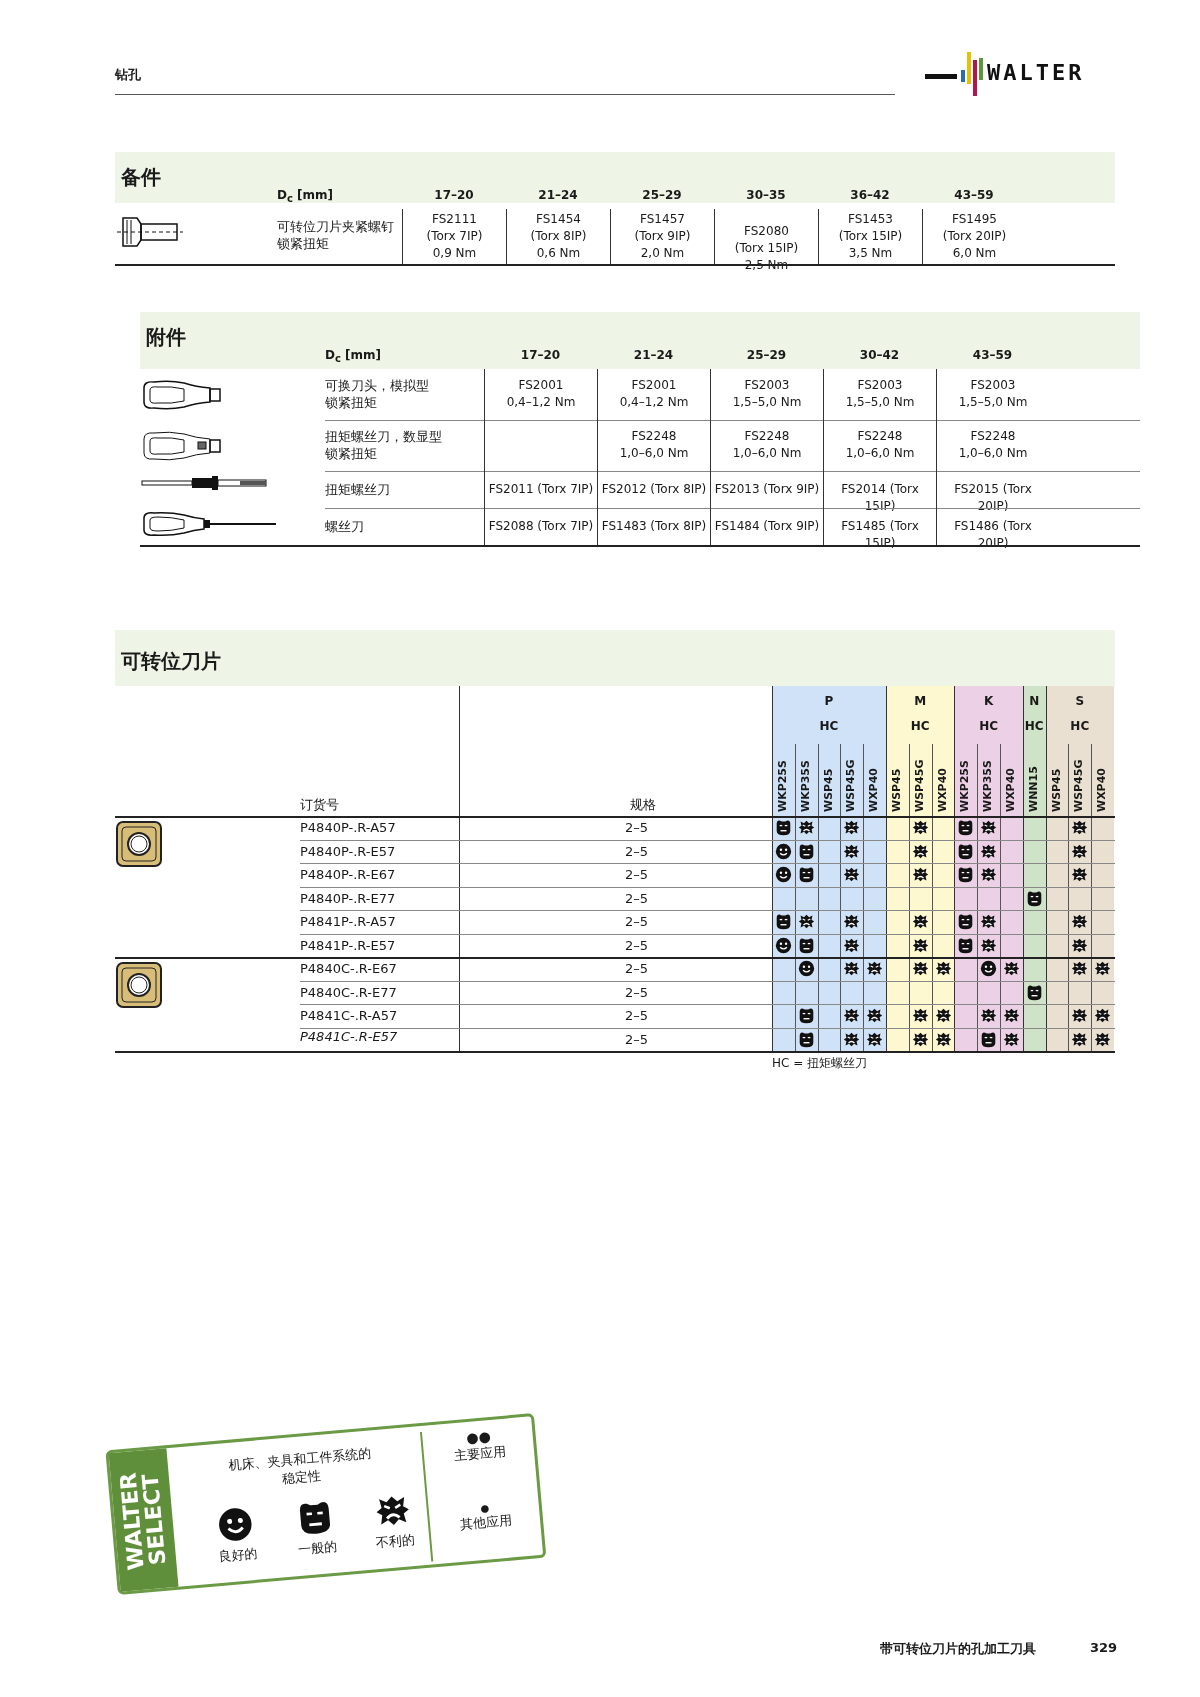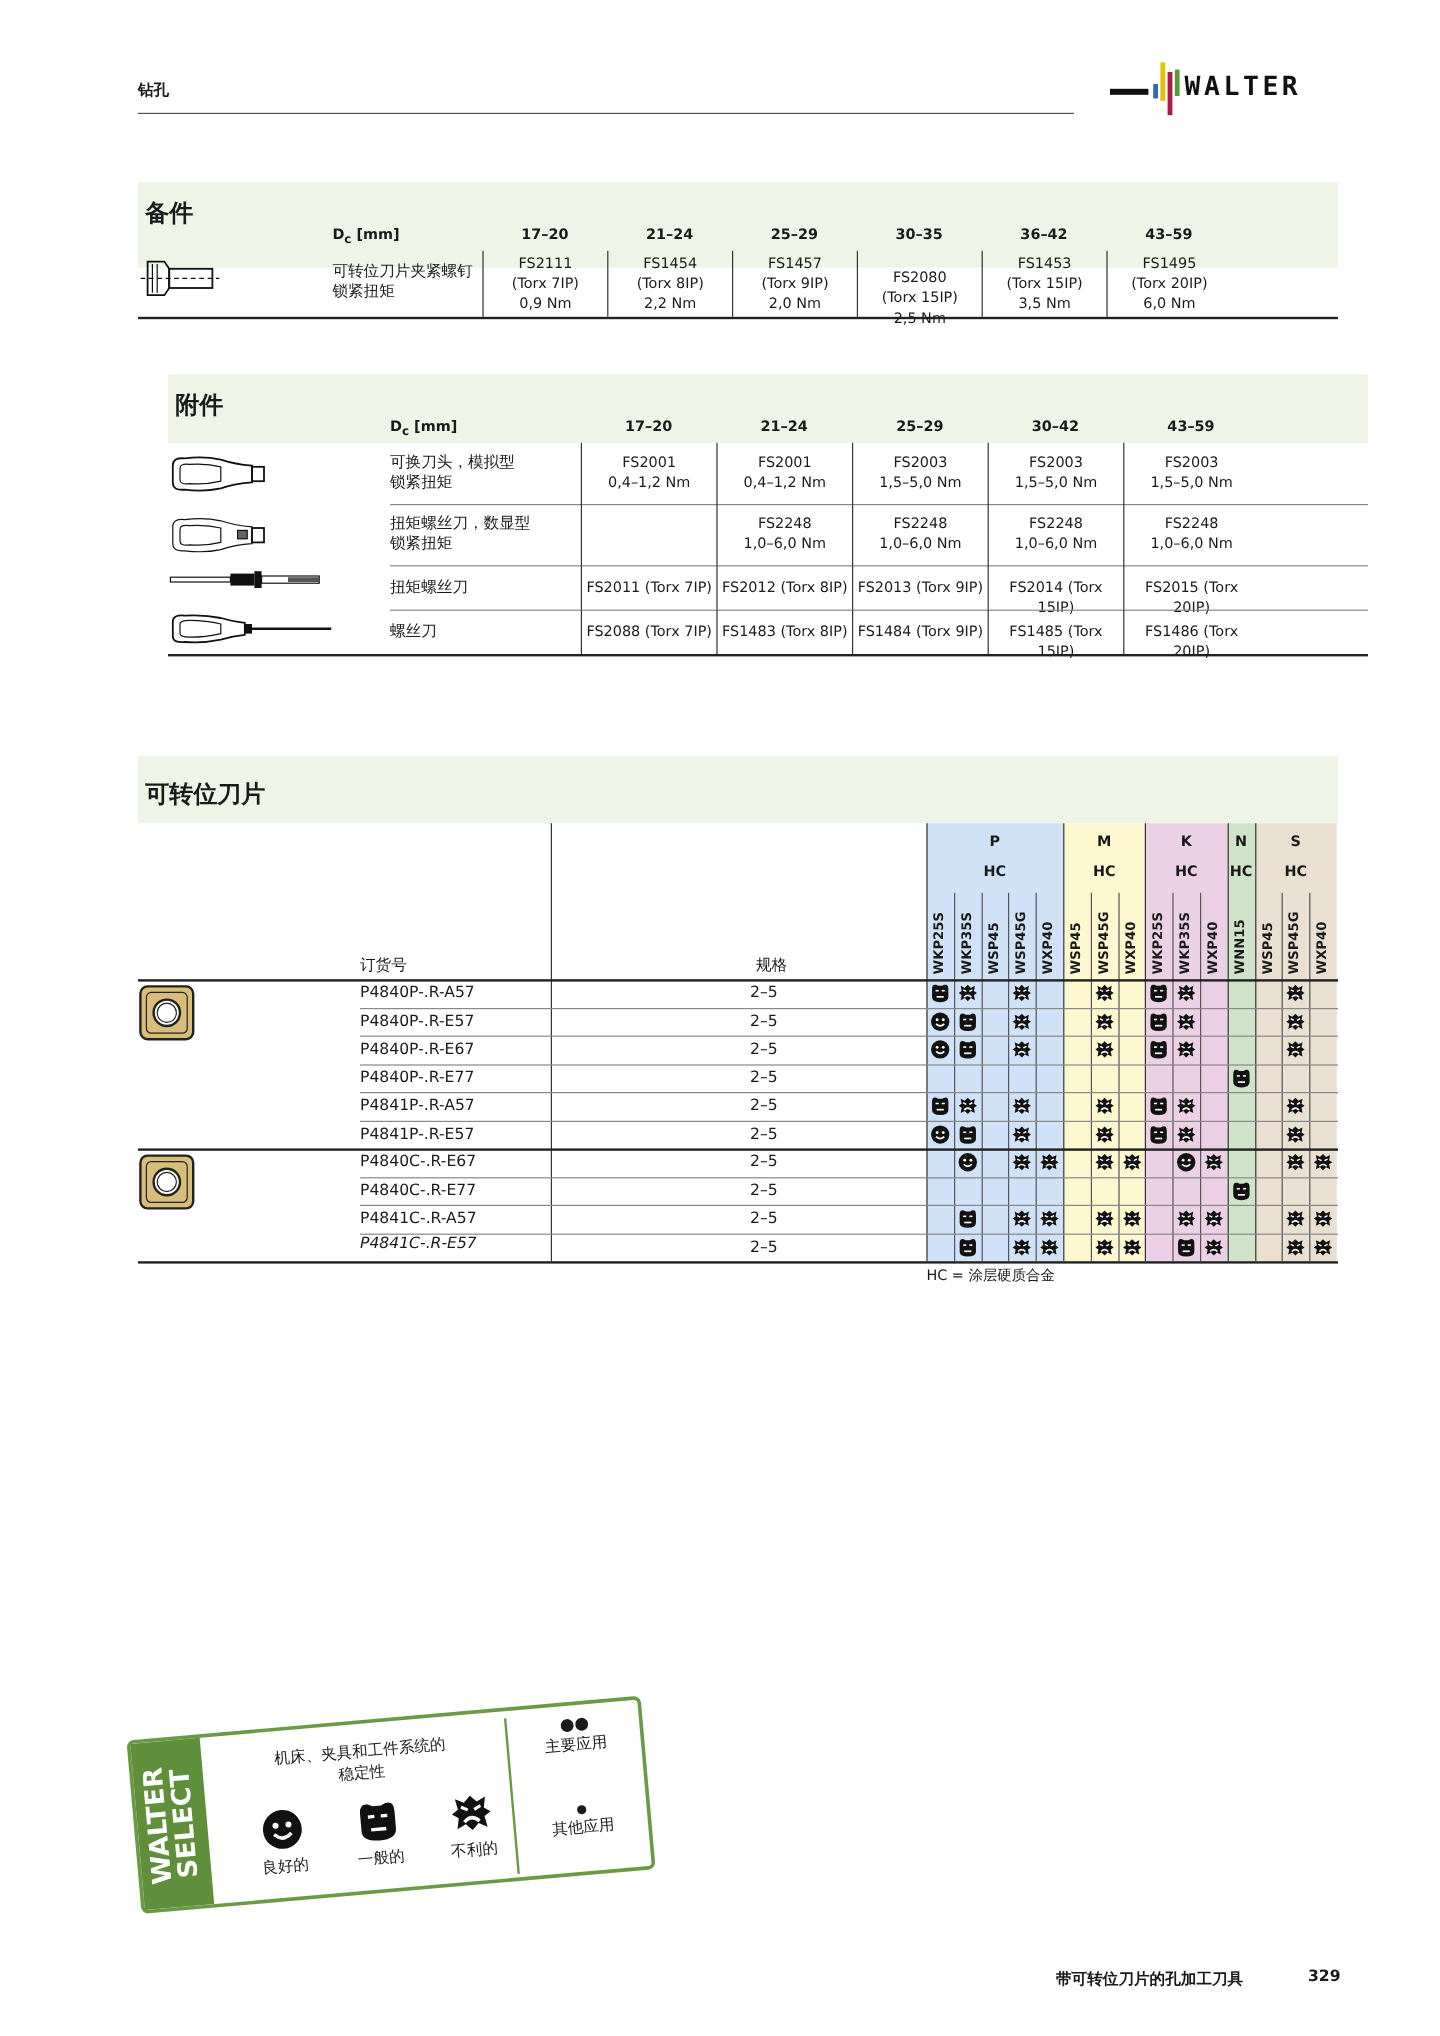--- a/index.html
+++ b/index.html
@@ -19,21 +19,21 @@
   .logo .b4 { left: 54px; top: 12px; height: 22px; background: #5a9a3c; }
   .logo .word { position: absolute; left: 62px; top: 14px; font-family: "DejaVu Sans Mono", monospace; font-size: 22px; font-weight: bold; letter-spacing: 3px; color: #111; }
 
   
   .block { position: absolute; left: 115px; width: 1000px; }
   .block-head { background: #eef4e6; position: relative; }
   .block-title { position: absolute; left: 6px; font-size: 20px; font-weight: bold; }
 
   
   #spare { top: 152px; }
-  #spare .block-head { height: 71px; text-align: right; }
+  #spare .block-head { height: 51px; text-align: right; }
   #spare .block-title { top: 12px; }
   .dc-label { position: absolute; font-size: 12px; font-weight: bold; }
   .col-head { position: absolute; text-align: center; font-size: 12px; font-weight: bold; }
   .cell { position: absolute; text-align: center; font-size: 12px; line-height: 17px; border-left: 1px solid #333; }
   .row-label { position: absolute; font-size: 13px; line-height: 17px; }
   .hr { position: absolute; height: 1px; background: #888; }
   .hr.dark { background: #222; height: 2px; }
 
   
   #acc { top: 312px; margin-left: 25px; }
@@ -103,21 +103,21 @@
   </div>
   <div id="spare-cells">
       <div class="cell" style="left: 287px; top: 57px; width: 104px; height: 55px; padding-top: 2px;">
         <div>FS2111</div>
         <div>(Torx 7IP)</div>
         <div>0,9 Nm</div>
       </div>
       <div class="cell" style="left: 391px; top: 57px; width: 104px; height: 55px; padding-top: 2px;">
         <div>FS1454</div>
         <div>(Torx 8IP)</div>
-        <div>2,2 Nm</div>
+        <div>0,6 Nm</div>
       </div>
       <div class="cell" style="left: 495px; top: 57px; width: 104px; height: 55px; padding-top: 2px;">
         <div>FS1457</div>
         <div>(Torx 9IP)</div>
         <div>2,0 Nm</div>
       </div>
       <div class="cell" style="left: 599px; top: 57px; width: 104px; height: 55px; padding-top: 14px;">
         <div>FS2080</div>
         <div>(Torx 15IP)</div>
         <div>2,5 Nm</div>
@@ -734,21 +734,21 @@
           <rect x="7" y="7" width="34" height="34" rx="4" fill="none" stroke="#222"></rect>
           <circle cx="24" cy="24" r="11" fill="#fff" stroke="#222" stroke-width="2"></circle>
           <circle cx="24" cy="24" r="8" fill="none" stroke="#222"></circle>
         </svg></div>
       <div style="position: absolute; left: 0px; top: 331px;"><svg width="48" height="48" viewBox="0 0 48 48">
           <rect x="2" y="2" width="44" height="44" rx="6" fill="#d8bd78" stroke="#222" stroke-width="2"></rect>
           <rect x="7" y="7" width="34" height="34" rx="4" fill="none" stroke="#222"></rect>
           <circle cx="24" cy="24" r="11" fill="#fff" stroke="#222" stroke-width="2"></circle>
           <circle cx="24" cy="24" r="8" fill="none" stroke="#222"></circle>
         </svg></div>
-      <div class="legend-note" style="left: 657px; top: 425px;">HC = 涂层硬质合金</div>
+      <div class="legend-note" style="left: 657px; top: 425px;">HC = 扭矩螺丝刀</div>
     </div>
 </div>
 
 <div class="select-badge">
   <div class="select-side">
     <span>
         <span style="position:static;transform:none;display:block;">WALTER</span>
         <span style="position:static;transform:none;display:block;">SELECT</span>
       </span>
   </div>

